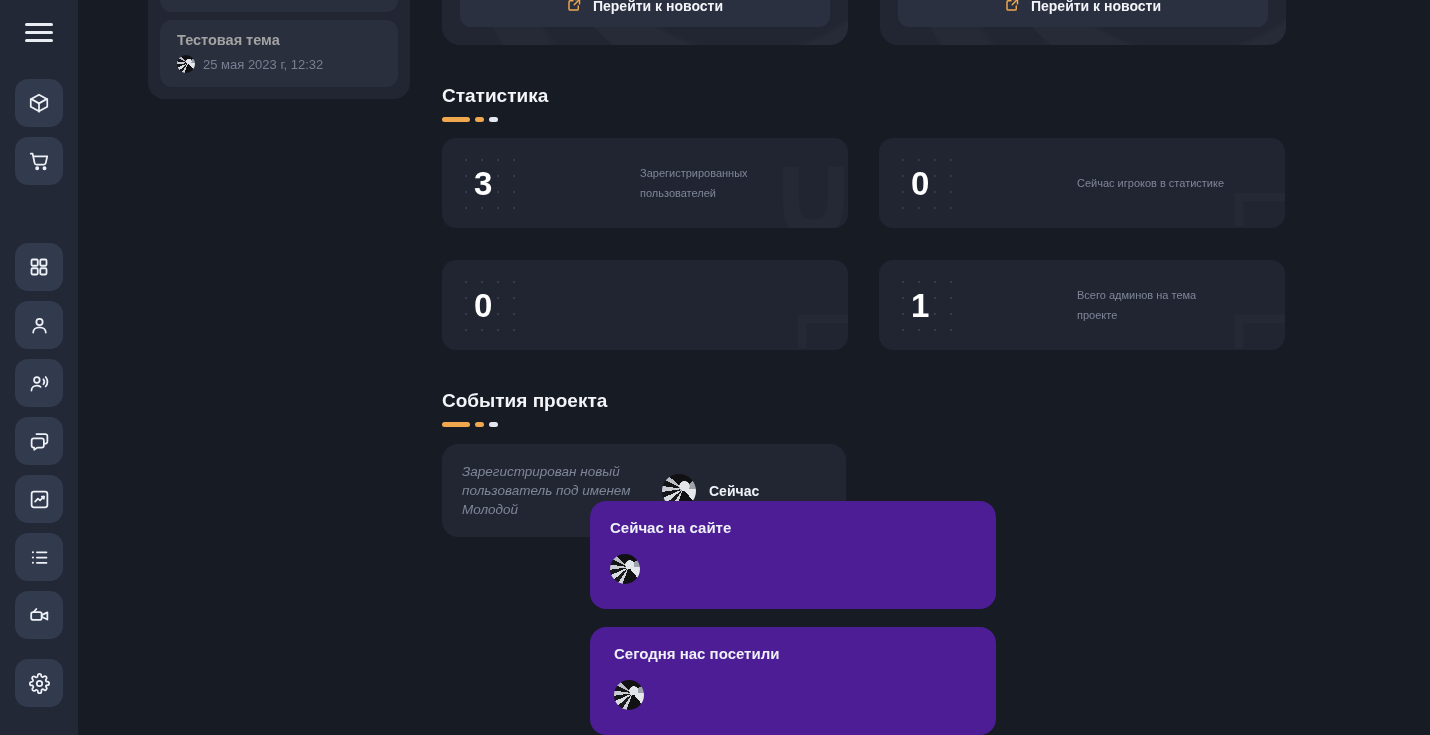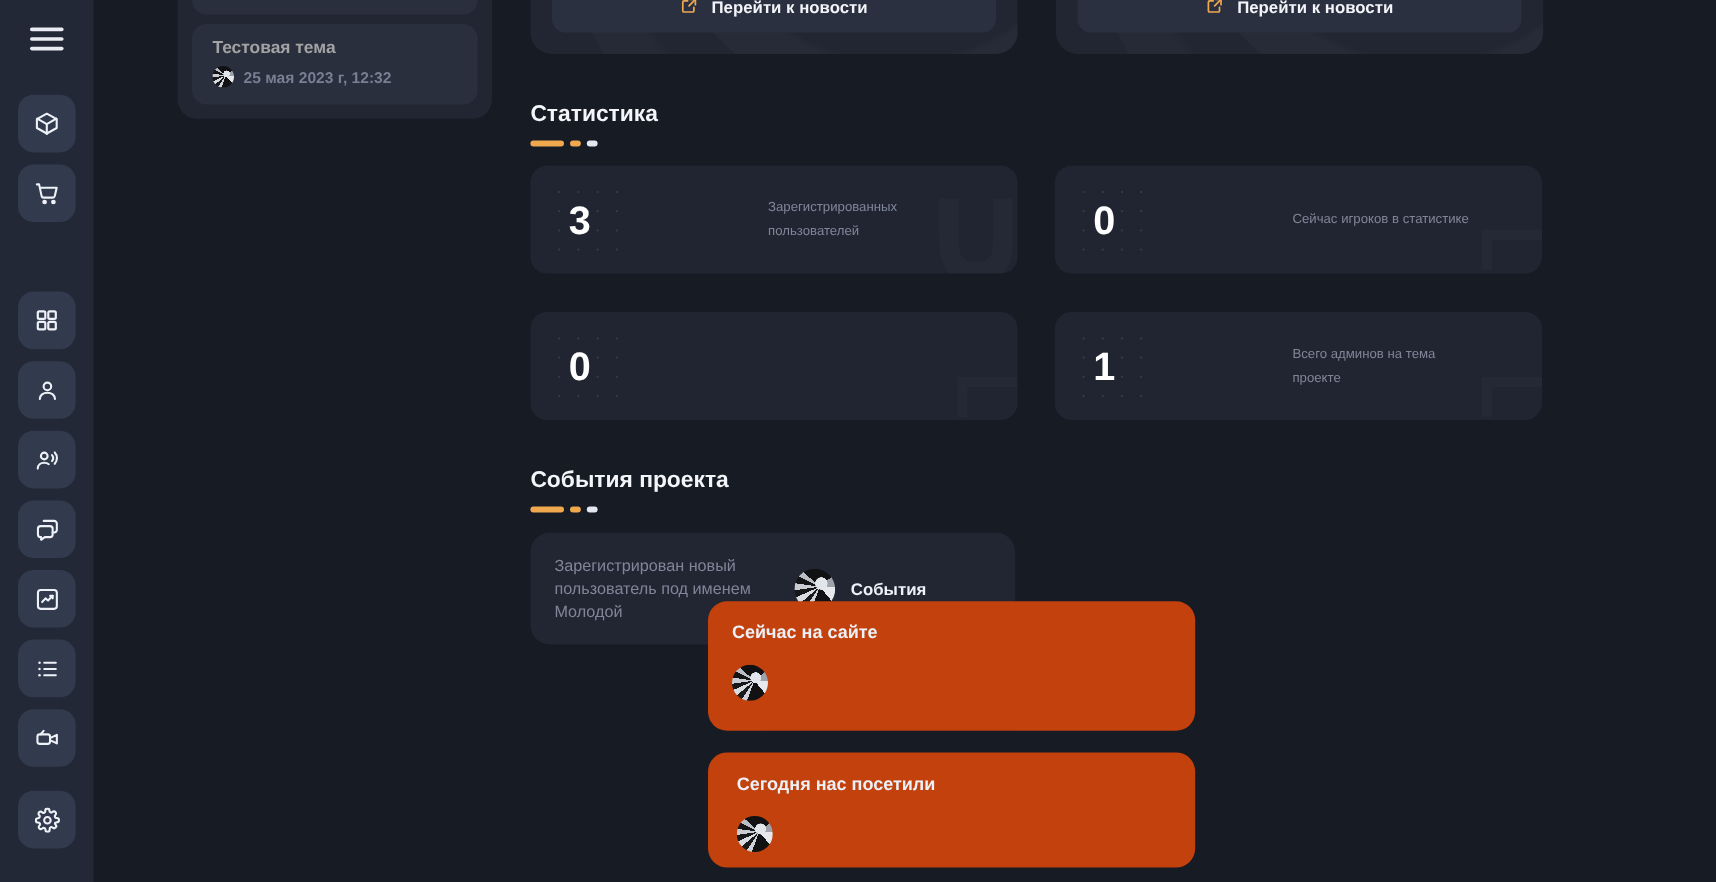--- a/index.html
+++ b/index.html
@@ -57,21 +57,21 @@
   .topics-head {
     background: #2a2f3e; border-radius: 12px;
     height: 54px; display: flex; align-items: center; justify-content: space-between;
     padding: 0 17px;
   }
   .topics-item {
     margin-top: 8px; background: #2a2f3e; border-radius: 12px;
     padding: 12px 17px 14px 17px;
   }
   .topics-item-title { color: #a3a3a3; font-size: 14.5px; font-weight: 700; }
-  .topics-item-meta { margin-top: 7px; display: flex; align-items: center; gap: 8px; font-weight: bold; }
+  .topics-item-meta { margin-top: 7px; display: flex; align-items: center; gap: 8px; }
   .topics-item-meta .date { color: #787f92; font-size: 13px; }
 
   .avatar {
     border-radius: 50%;
     background:
       radial-gradient(circle at 66% 36%, #e2e5e9 0 16%, rgba(226,229,233,0) 17%),
       conic-gradient(from 200deg at 62% 44%, #cfd3d9 0deg 14deg, #1a1a1c 14deg 30deg,
         #d8dbe0 30deg 46deg, #17171a 46deg 62deg, #c9ccd2 62deg 78deg, #141417 78deg 96deg,
         #b9bdc4 96deg 112deg, #111114 112deg 210deg, #9ea3ab 210deg 250deg,
         #e6e8ec 250deg 300deg, #121215 300deg 360deg);
@@ -156,37 +156,37 @@
     pointer-events: none; letter-spacing: -6px;
   }
 
   
   .events-row { margin-top: 17px; display: flex; gap: 32px; align-items: flex-start; }
   .event-card {
     width: 404px; background: #222633; border-radius: 16px;
     padding: 18px 20px; display: flex; align-items: center; gap: 18px;
     min-height: 71px;
   }
-  .event-text { color: #7f8698; font-size: 13.5px; line-height: 19px; width: 182px; }
+  .event-text { color: #7f8698; font-size: 13.5px; line-height: 19px; width: 182px; font-style: italic; }
   .event-user { display: flex; align-items: center; gap: 13px; }
   .event-user .uname { color: #eef1f7; font-size: 14px; font-weight: 700; }
 
   
   .rightcol {
     position: absolute; left: 512px; top: 501px; width: 406px;
   }
   .panel {
-    background: #c2410c; border-radius: 16px;
+    background: #4c1d95; border-radius: 16px;
     padding: 18px 20px 20px 20px;
   }
   .panel + .panel { margin-top: 18px; }
   .panel-title { color: #eef1f7; font-size: 15px; font-weight: 700; }
   .panel-avatars { margin-top: 18px; display: flex; gap: 10px; align-items: center; }
   .panel.online { height: 108px; }
-  .panel.visited { height: 96px; padding-left: 24px; }
+  .panel.visited { height: 108px; padding-left: 24px; }
 </style>
 </head>
 <body>
 
 <div id="app">
 
   <nav class="sidebar">
 
     <div class="burger">
       <span></span>
@@ -389,21 +389,21 @@
           <span class="dash-mid"></span>
           <span class="dash-short"></span>
         </div>
       </div>
 
       <div class="events-row">
         <div class="event-card">
           <div class="event-text">Зарегистрирован новый пользователь под именем Молодой</div>
           <div class="event-user">
             <span class="avatar av-34"></span>
-            <span class="uname">События</span>
+            <span class="uname">Сейчас</span>
           </div>
         </div>
       </div>
 
     </div>
 
     <div class="rightcol">
       <div class="panel online">
         <div class="panel-title">Сейчас на сайте</div>
         <div class="panel-avatars">

